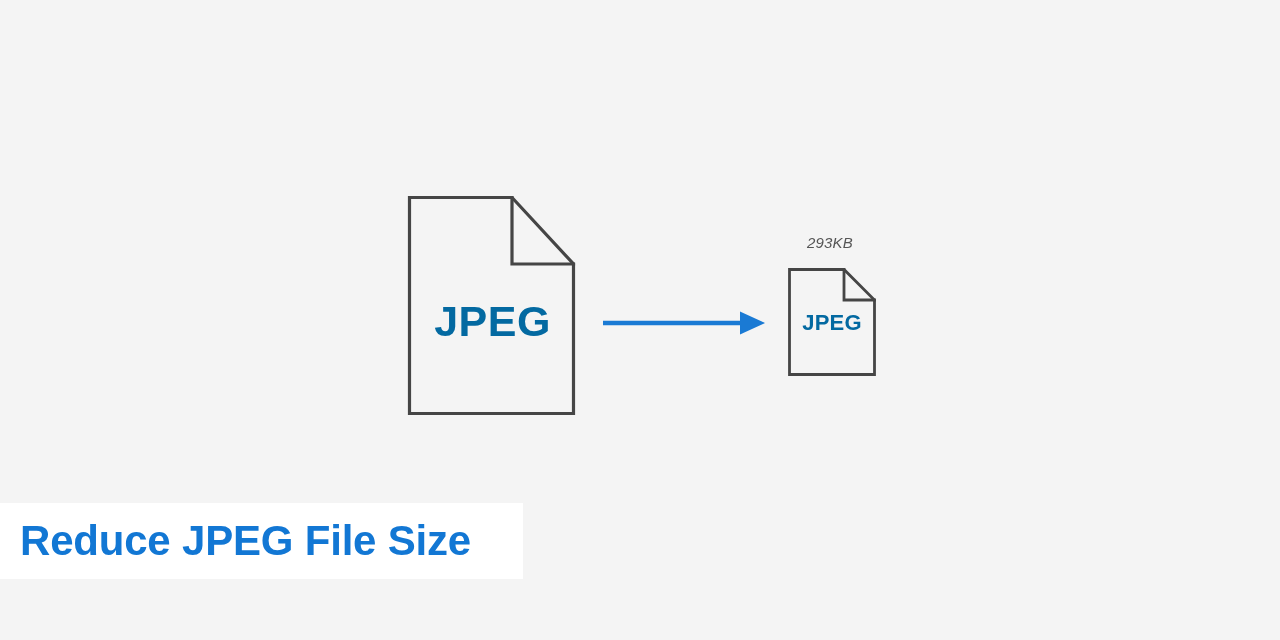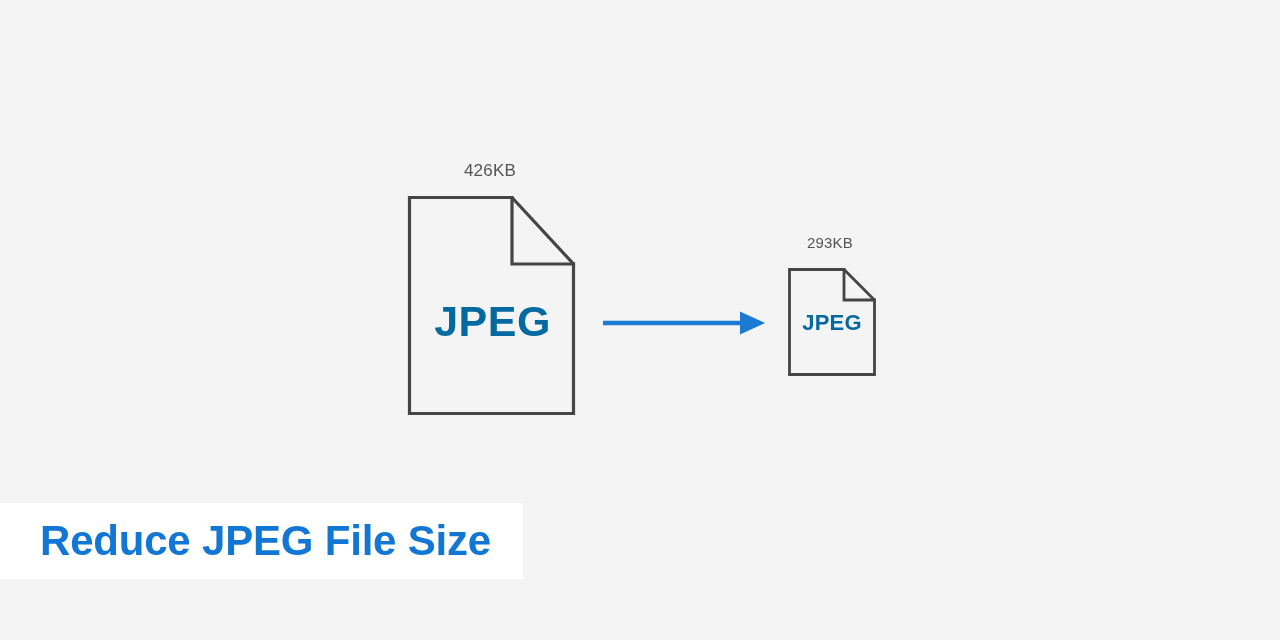--- a/index.html
+++ b/index.html
@@ -36,20 +36,21 @@
     left: 390px;
     top: 161px;
     width: 200px;
     font-size: 17px;
   }
   #label-small {
     left: 740px;
     top: 234px;
     width: 180px;
     font-size: 15px;
+    font-style: italic;
   }
 
   
   .doc-wrap {
     position: absolute;
   }
   #doc-large {
     left: 405px;
     top: 193px;
     width: 175px;
@@ -113,38 +114,37 @@
   #caption-band {
     position: absolute;
     left: 0;
     top: 503px;
     width: 523px;
     height: 76px;
     background: #ffffff;
   }
   #caption-title {
     position: absolute;
-    left: 40px;
+    left: 20px;
     top: 50%;
     transform: translateY(-50%);
     font-family: "Liberation Sans", sans-serif;
     font-weight: bold;
     font-size: 42px;
     line-height: 1;
     color: #1277d4;
     white-space: nowrap;
     letter-spacing: -0.2px;
   }
 </style>
 </head>
 <body>
 
 <div id="stage">
 
-  <div class="size-label" id="label-large">426KB</div>
 
   <div class="doc-wrap" id="doc-large">
     <svg class="doc-svg" viewBox="0 0 175 225" preserveAspectRatio="none">
       <path class="doc-outline" d="M 4.5 4.5 L 107 4.5 L 168.5 71 L 168.5 220.5 L 4.5 220.5 Z" stroke-width="3.2"></path>
       <path class="doc-outline" d="M 107 4.5 L 107 71 L 168.5 71" stroke-width="3.2"></path>
     </svg>
     <div class="doc-type-text">JPEG</div>
   </div>
 
   <div id="arrow">

